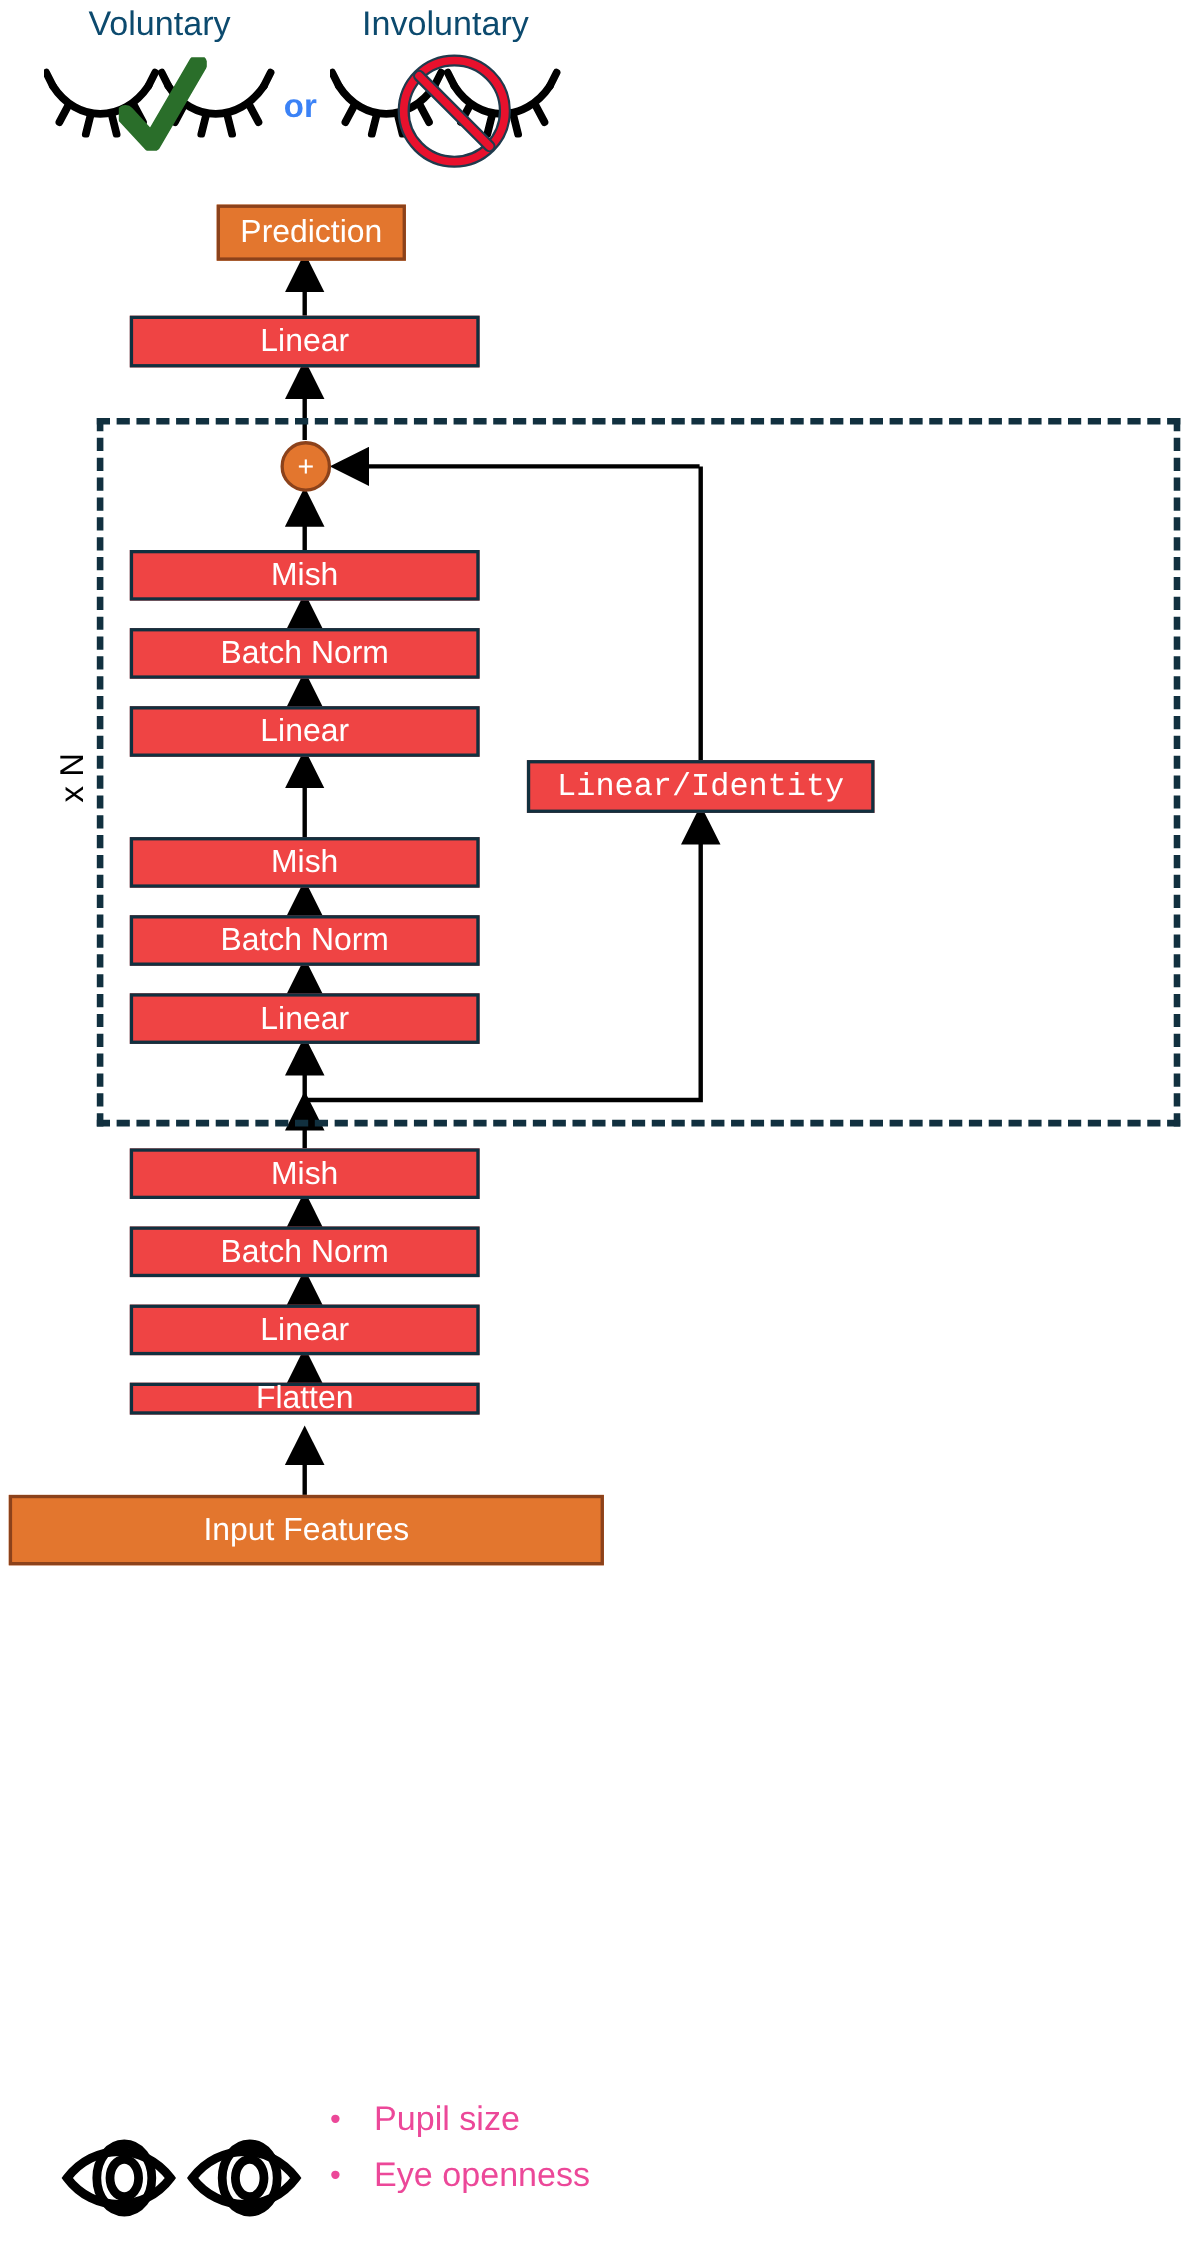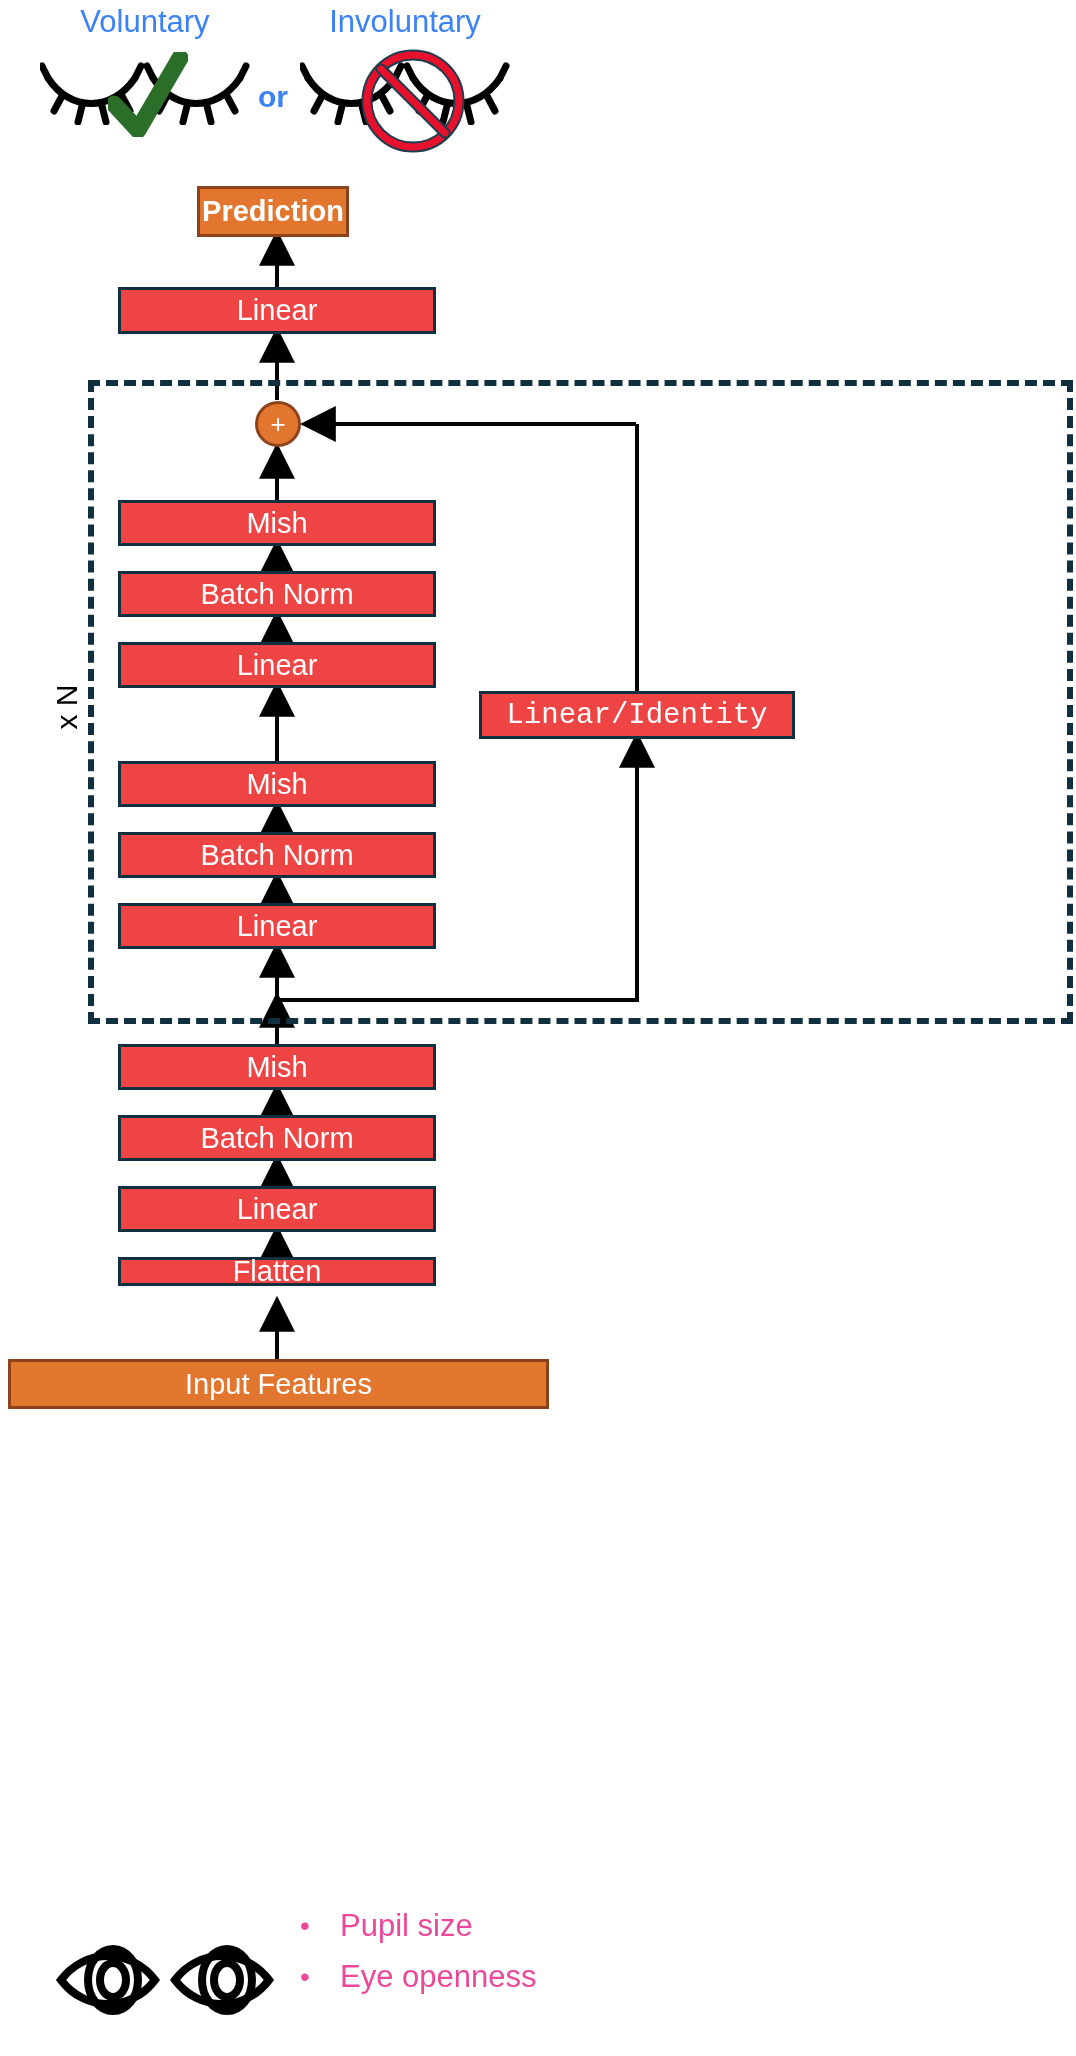--- a/index.html
+++ b/index.html
@@ -15,21 +15,21 @@
     width: 1076px;
     height: 2056px;
     background: #ffffff;
     overflow: hidden;
   }
 
   
   .hdr-label {
     position: absolute;
     font-size: 31px;
-    color: #3b82f6;
+    color: #0c4a6e;
     white-space: nowrap;
     text-align: center;
     letter-spacing: 0px;
   }
   #lbl-voluntary   { left: 55px;  top: 4px;  width: 180px; }
   #lbl-involuntary { left: 310px; top: 4px;  width: 190px; }
   #or-text {
     position: absolute;
     left: 258px; top: 80px;
     font-size: 30px;
@@ -244,21 +244,21 @@
 
       <line x1="636" y1="424" x2="307" y2="424"></line>
     </g>
 
     <g stroke="#000" stroke-width="4" fill="none">
       <path d="M277 1000 L637 1000 L637 692"></path>
       <path d="M637 691 L637 424"></path>
     </g>
   </svg>
 
-  <div class="block orange" style="left:197px; top:186px; width:152px; height:51px;font-weight:bold;">Prediction</div>
+  <div class="block orange" style="left:197px; top:186px; width:172px; height:51px;">Prediction</div>
 
   <div class="block" style="left:118px; top:287px; width:318px; height:47px;">Linear</div>
 
   <div id="dashed-box"></div>
   <div id="xn-label">x N</div>
 
   <div id="plus-node">+</div>
 
   <div class="block" style="left:118px; top:500px; width:318px; height:46px;">Mish</div>
 
@@ -275,21 +275,21 @@
   <div class="block" style="left:118px; top:903px; width:318px; height:46px;">Linear</div>
 
   <div class="block" style="left:118px; top:1044px; width:318px; height:46px;">Mish</div>
 
   <div class="block" style="left:118px; top:1115px; width:318px; height:46px;">Batch Norm</div>
 
   <div class="block" style="left:118px; top:1186px; width:318px; height:46px;">Linear</div>
 
   <div class="block" style="left:118px; top:1257px; width:318px; height:29px;">Flatten</div>
 
-  <div class="block orange" style="left:8px; top:1359px; width:541px; height:50px;">Input Features</div>
+  <div class="block orange" style="left:8px; top:1359px; width:541px; height:64px;">Input Features</div>
 
   <div id="open-eyes">
     <svg width="220" height="80" viewBox="0 0 220 80">
       <g fill="none" stroke="#000" stroke-width="8">
         <path d="M6 40 C30 8, 76 8, 100 40 C76 72, 30 72, 6 40 Z"></path>
         <ellipse cx="58" cy="40" rx="25" ry="31"></ellipse>
         <ellipse cx="58" cy="40" rx="13" ry="17"></ellipse>
         <path d="M120 40 C144 8, 190 8, 214 40 C190 72, 144 72, 120 40 Z"></path>
         <ellipse cx="172" cy="40" rx="25" ry="31"></ellipse>
         <ellipse cx="172" cy="40" rx="13" ry="17"></ellipse>

